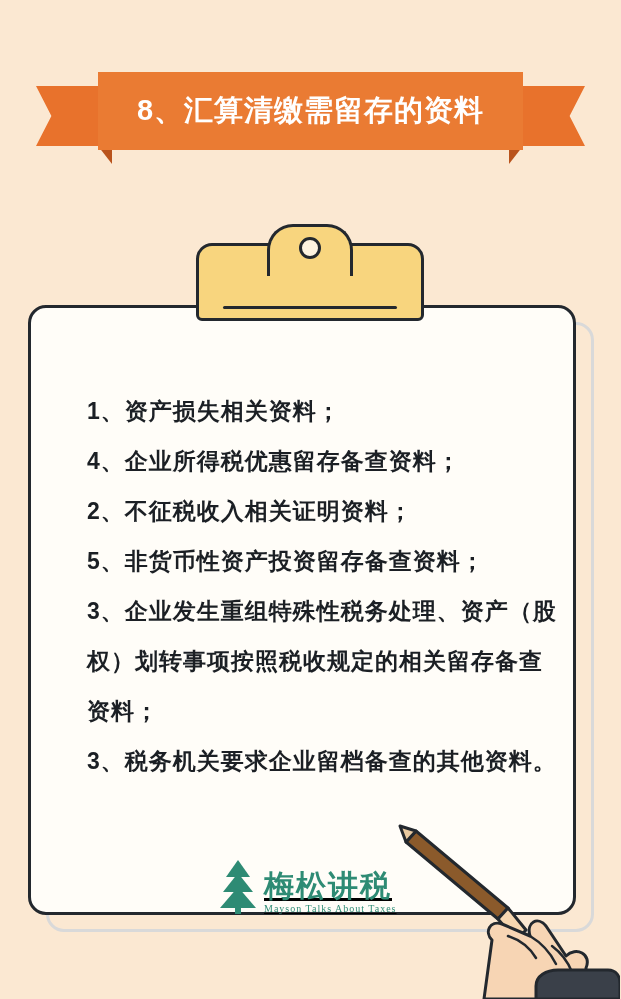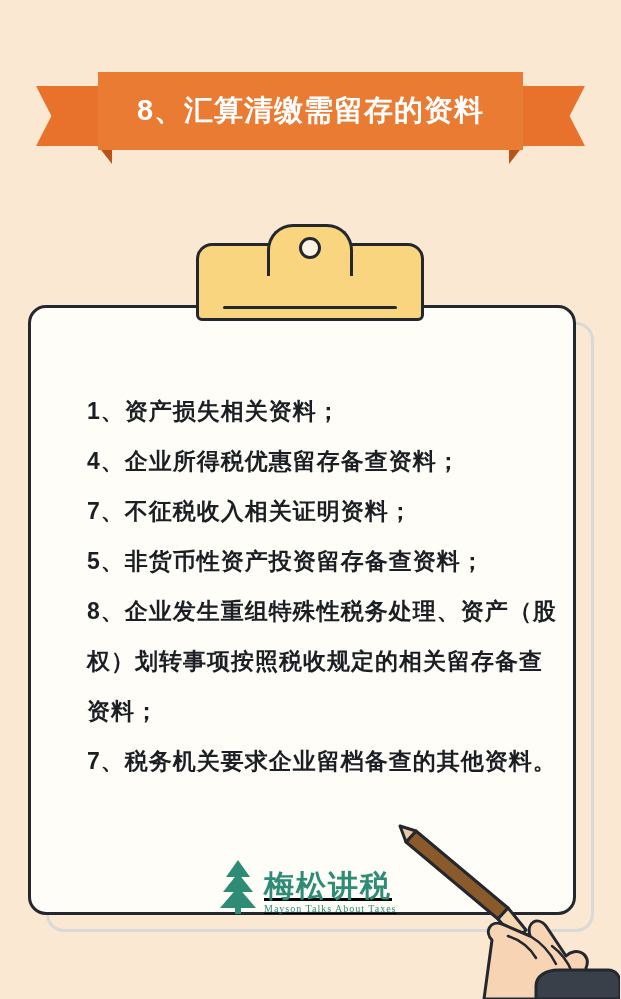--- a/index.html
+++ b/index.html
@@ -247,24 +247,24 @@
   </div>
 </div>
 
 <div class="clip-shadow"></div>
 <div class="board-shadow"></div>
 
 <div class="board">
   <div class="list">
     <div class="list-item">1、资产损失相关资料；</div>
     <div class="list-item">4、企业所得税优惠留存备查资料；</div>
-    <div class="list-item">7、不征税收入相关证明资料；</div>
+    <div class="list-item">2、不征税收入相关证明资料；</div>
     <div class="list-item">5、非货币性资产投资留存备查资料；</div>
-    <div class="list-item">8、企业发生重组特殊性税务处理、资产（股权）划转事项按照税收规定的相关留存备查资料；</div>
-    <div class="list-item">7、税务机关要求企业留档备查的其他资料。</div>
+    <div class="list-item">3、企业发生重组特殊性税务处理、资产（股权）划转事项按照税收规定的相关留存备查资料；</div>
+    <div class="list-item">3、税务机关要求企业留档备查的其他资料。</div>
   </div>
 </div>
 
 <div class="clip-top">
   <div class="clip-top-bump">
     <div class="clip-hole"></div>
   </div>
   <div class="clip-line"></div>
 </div>
 

